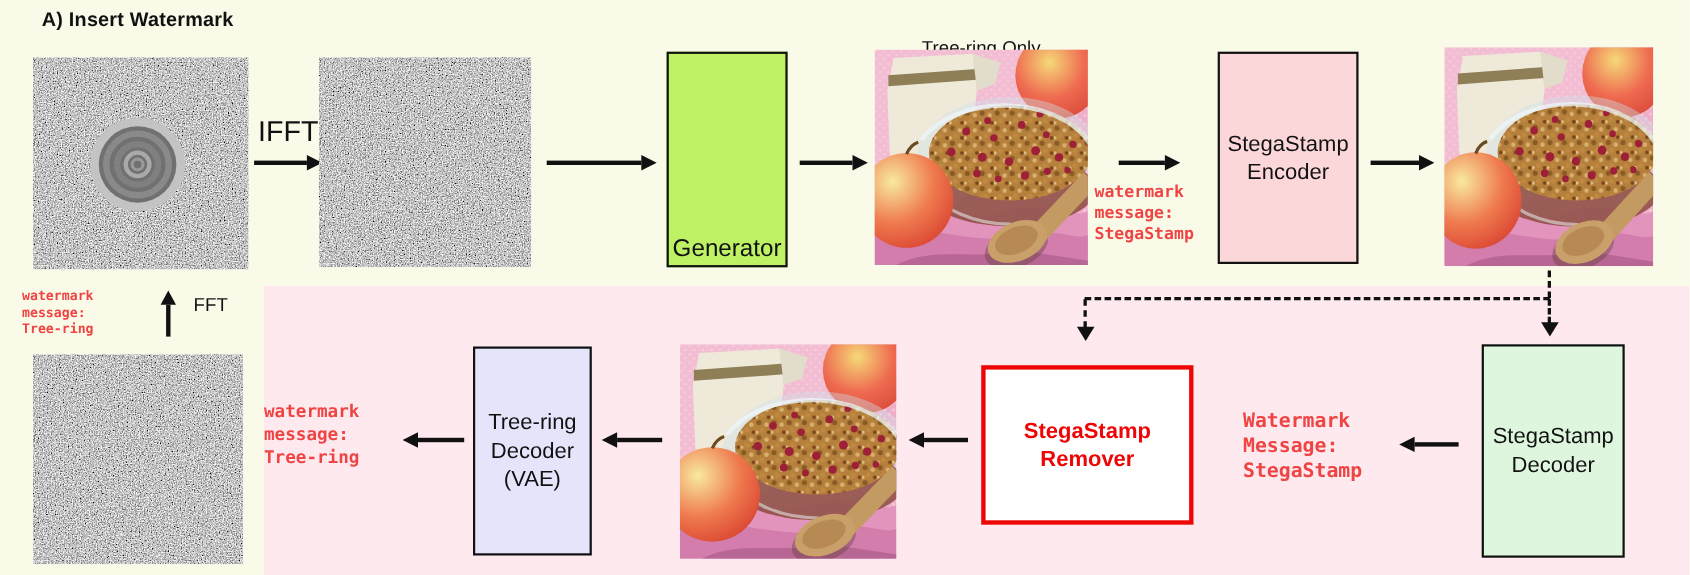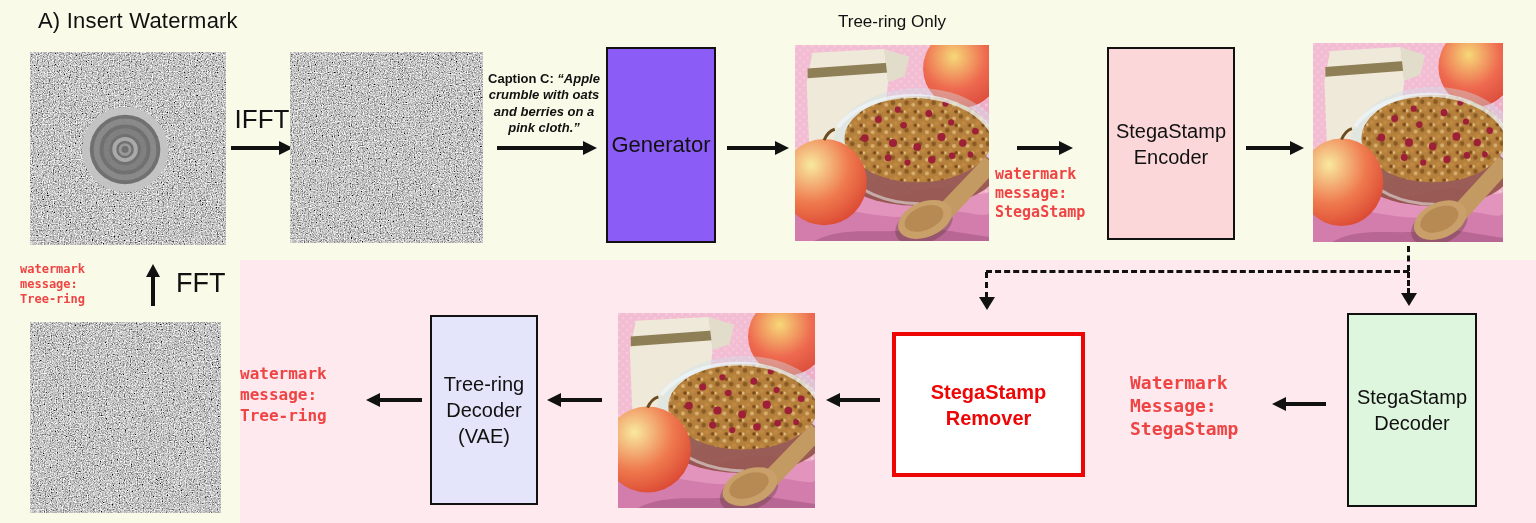--- a/index.html
+++ b/index.html
@@ -2,31 +2,31 @@
 <html><head>
 <meta charset="utf-8">
 <style>
   html,body{margin:0;padding:0;}
   body{font-family:"Liberation Sans",sans-serif;background:#fff;}
   #canvas{position:relative;width:1536px;height:523px;background:#fafae9;overflow:hidden;}
 
   .abs{position:absolute;}
   .bg-b{left:240px;top:260px;width:1296px;height:263px;background:#fde9ee;}
 
-  .sec-title{font-size:22px;font-weight:normal;color:#111;letter-spacing:.2px;white-space:nowrap;}
-  .img-label{font-size:17px;color:#111;text-align:center;white-space:nowrap;}
-  .op-label{font-size:27px;color:#111;white-space:nowrap;}
+  .sec-title{font-size:18px;font-weight:bold;color:#111;letter-spacing:.2px;white-space:nowrap;}
+  .img-label{font-size:17px;color:#111;text-align:center;white-space:nowrap;margin-top:22px;}
+  .op-label{font-size:17px;color:#111;white-space:nowrap;}
 
   .wm-msg{color:#ef4444;font-family:"DejaVu Sans Mono",monospace;font-weight:bold;
           text-align:left;white-space:pre-line;}
 
   .box{box-sizing:border-box;border:2px solid #111;display:flex;align-items:center;
        justify-content:center;text-align:center;color:#111;}
   .box-label{font-size:20px;line-height:1.3;white-space:pre-line;}
-  .gen-box{background:#8b5cf6;}
+  .gen-box{background:#bef264;align-items:flex-end;}
   .enc-box{background:#fbd7da;}
   .dec-box{background:#def5de;}
   .vae-box{background:#e4e4fa;}
   .rem-box{background:#ffffff;border:4px solid #ee0505;}
   .rem-label{color:#ee0505;font-weight:bold;font-size:20px;line-height:1.3;white-space:pre-line;}
 
   .noise-img,.food-img{display:block;}
 
   
   .harrow{display:flex;align-items:center;height:14px;}
@@ -163,23 +163,20 @@
   <div class="abs op-label" style="left:233px;top:104px;width:58px;text-align:center;font-size:26px;">IFFT</div>
   <div class="abs harrow" style="left:231px;top:141px;width:62px;">
     <div class="shaft"></div>
       <div class="head-r"></div>
   </div>
 
   <svg class="abs noise-img" style="left:290px;top:52px;" width="193" height="191" viewBox="0 0 200 200" preserveAspectRatio="none">
     <use href="#noiseSq"></use>
   </svg>
 
-  <div class="abs caption" style="left:486px;top:71px;width:116px;">
-    <span>Caption C: </span><span class="quote">“Apple crumble with oats and berries on a pink cloth.”</span>
-  </div>
   <div class="abs harrow" style="left:497px;top:141px;width:100px;">
     <div class="shaft"></div>
       <div class="head-r"></div>
   </div>
 
   <div class="abs box gen-box" style="left:606px;top:47px;width:110px;height:196px;">
     <div class="box-label" style="font-size:22px;">Generator</div>
   </div>
   <div class="abs harrow" style="left:727px;top:141px;width:62px;">
     <div class="shaft"></div>

